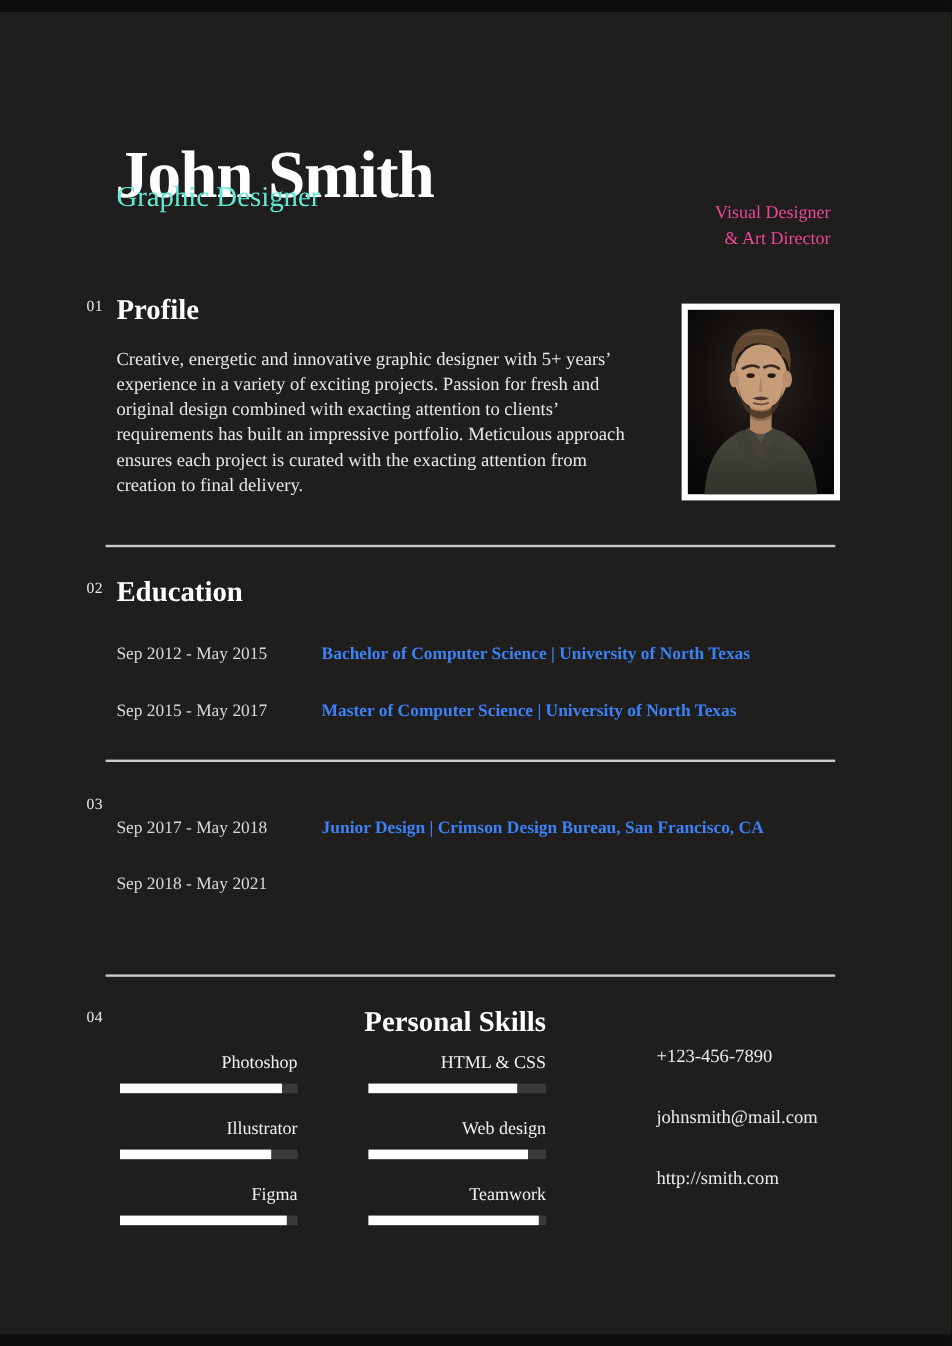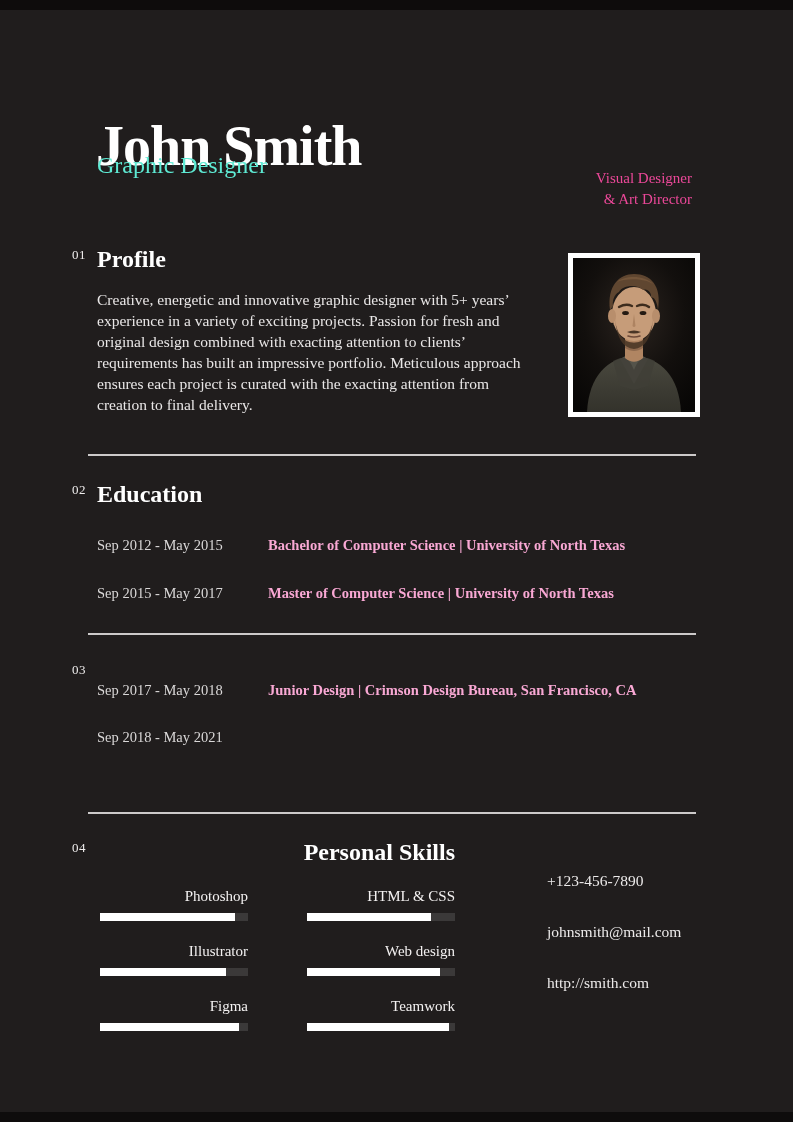--- a/index.html
+++ b/index.html
@@ -27,25 +27,25 @@
   .profile-body{width:440px;margin-top:16px;font-size:15.5px;line-height:21px;color:#e9e7e7;}
 
   .photo-frame{position:absolute;left:568px;top:253px;width:122px;height:154px;
                background:#fff;padding:5px;}
   .photo-frame svg{display:block;}
 
   .divider{position:absolute;left:88px;width:608px;height:2px;background:#cccaca;}
 
   .row{display:flex;align-items:baseline;font-size:14.5px;line-height:18px;white-space:nowrap;}
   .row-dates{flex:none;width:152px;color:#dad8d8;}
-  .row-detail{margin-left:19px;font-weight:bold;color:#f9a8d4;}
+  .row-detail{margin-left:19px;font-weight:bold;color:#3b82f6;}
 
   
   .skills-grid{display:grid;grid-template-columns:148px 148px;column-gap:59px;
-               row-gap:22px;margin-top:22px;margin-left:3px;}
+               row-gap:22px;margin-top:12px;margin-left:3px;}
   .skill-label{font-size:15px;color:#f3f1f1;}
   .skill-track{margin-top:8px;width:148px;height:8px;background:#3b3939;}
   .skill-fill{height:8px;background:#fff;}
 
   
   .contact-list{margin-top:34px;margin-left:2px;}
   .contact-item{font-size:15.5px;line-height:18px;color:#eceaea;white-space:nowrap;}
   .contact-item + .contact-item{margin-top:33px;}
 </style>
 </head>

